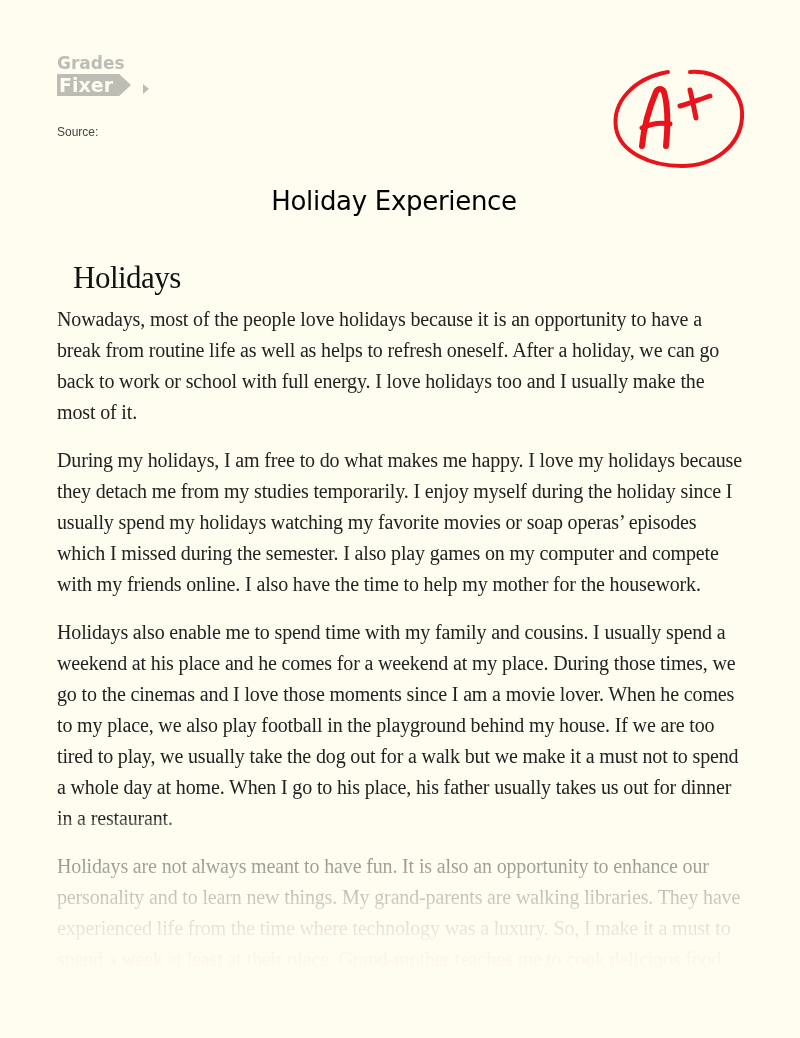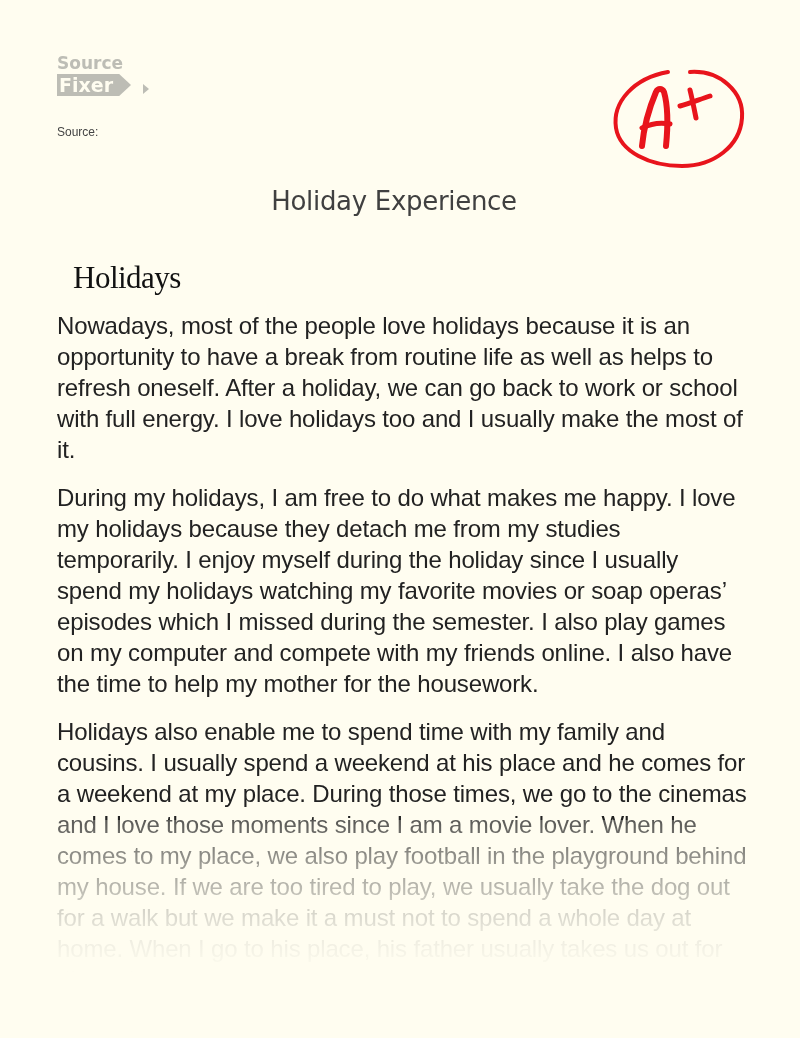--- a/index.html
+++ b/index.html
@@ -71,44 +71,44 @@
       height: 110px;
     }
     .doc-title {
       position: absolute;
       left: 0;
       top: 186px;
       width: 788px;
       text-align: center;
       font-family: "DejaVu Sans", "Liberation Sans", sans-serif;
       font-size: 26px;
-      color: #404040;
+      color: #000000;
       letter-spacing: -0.3px;
     }
     .section-heading {
       position: absolute;
       left: 57px;
       top: 244px;
       font-family: "Liberation Serif", "DejaVu Serif", serif;
       font-size: 31px;
       color: #111;
       letter-spacing: -0.5px;
       margin: 16px;
       font-weight: normal;
     }
     .body-text {
       position: absolute;
       left: 57px;
       top: 302px;
       width: 690px;
     }
     .para {
-      margin: 8px 0 17px 0;
-      font-family: Liberation Sans, sans-serif;
-      font-size: 24px;
+      margin: 2px 0 17px 0;
+      font-family: Liberation Serif, serif;
+      font-size: 20px;
       line-height: 31px;
       color: #222;
       letter-spacing: -0.15px;
     }
     .fade-overlay {
       position: absolute;
       left: 0;
       top: 820px;
       width: 800px;
       height: 218px;
@@ -118,21 +118,21 @@
         rgba(255,253,240,0.8) 40%,
         rgba(255,253,240,0.93) 55%,
         rgba(255,253,240,1) 70%);
       pointer-events: none;
     }
   </style>
 </head>
 <body>
 
 <div class="logo">
-  <span class="logo-top">Source</span>
+  <span class="logo-top">Grades</span>
   <span class="logo-bottom">Fixer</span>
 </div>
 <div class="logo-arrow"></div>
 
 <div class="source">Source:</div>
 
 <div class="grade-stamp">
   <svg width="150" height="110" viewBox="0 0 150 110" xmlns="http://www.w3.org/2000/svg">
     <g fill="none" stroke="#e8141c" stroke-linecap="round" stroke-linejoin="round">
       <path d="M 92 6 C 122 4, 146 26, 144 52 C 142 80, 116 100, 84 100 C 52 100, 22 86, 18 62 C 14 36, 36 12, 70 6" stroke-width="4"></path>

